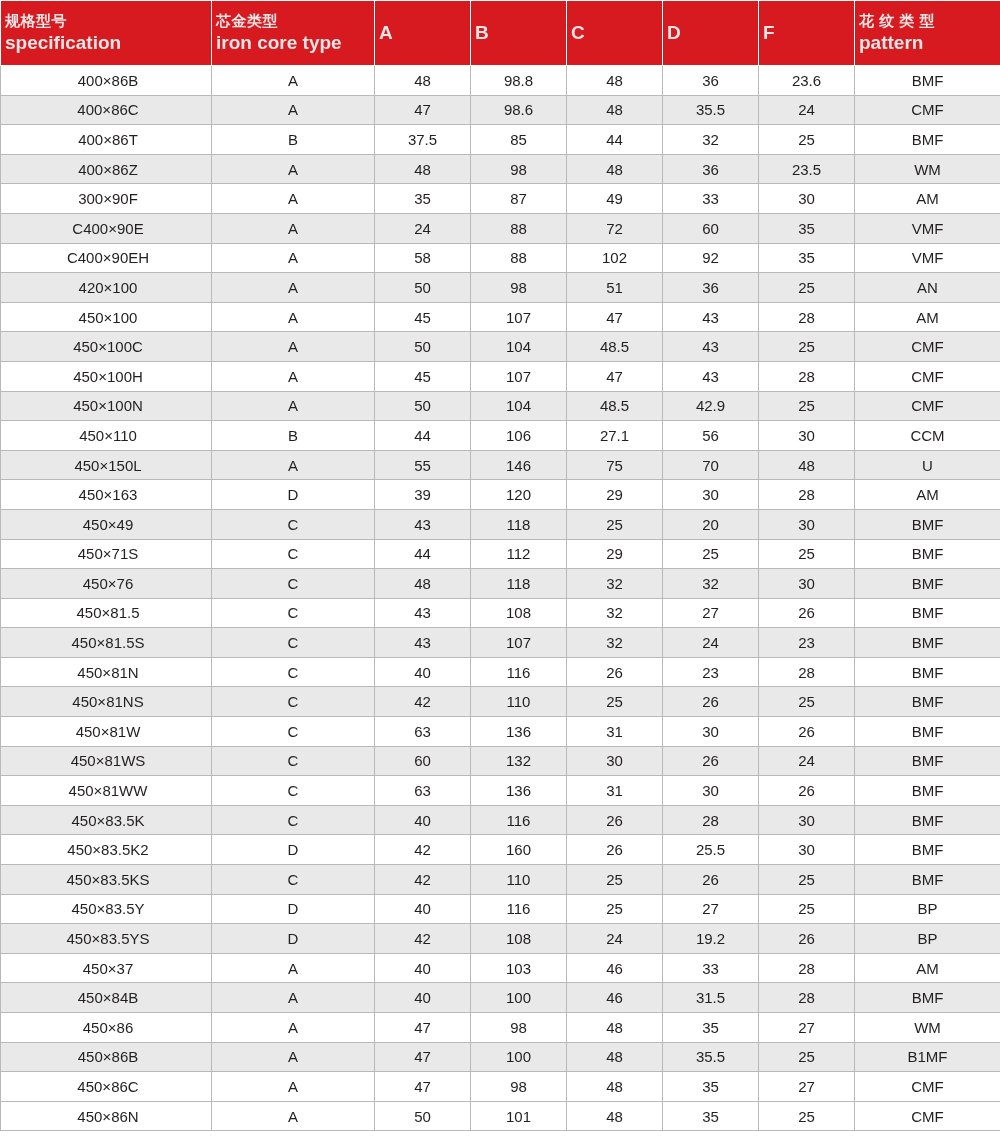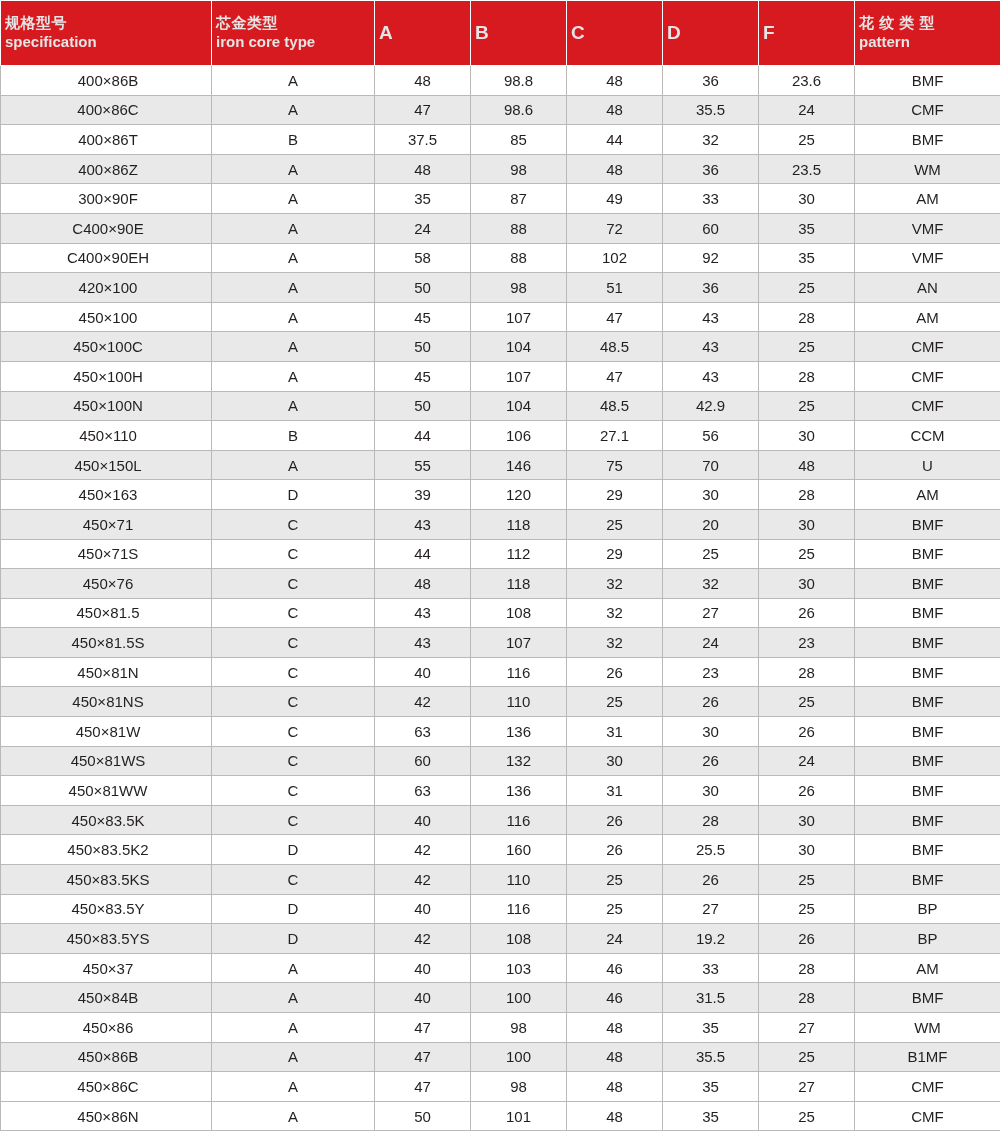--- a/index.html
+++ b/index.html
@@ -39,21 +39,21 @@
     padding: 0 4px;
     line-height: 1.25;
   }
   thead th .cn {
     display: block;
     font-size: 15px;
     letter-spacing: 0.5px;
   }
   thead th .en {
     display: block;
-    font-size: 15px;
+    font-size: 19px;
   }
   thead th.single {
     font-size: 19px;
   }
 
   tbody td {
     border: 1px solid #b9b9b9;
     height: 28.6px;
     text-align: center;
     vertical-align: middle;
@@ -247,21 +247,21 @@
         <td class="spec-cell">450×163</td>
         <td>D</td>
         <td>39</td>
         <td>120</td>
         <td>29</td>
         <td>30</td>
         <td>28</td>
         <td>AM</td>
       </tr>
       <tr class="even">
-        <td class="spec-cell">450×71</td>
+        <td class="spec-cell">450×49</td>
         <td>C</td>
         <td>43</td>
         <td>118</td>
         <td>25</td>
         <td>20</td>
         <td>30</td>
         <td>BMF</td>
       </tr>
       <tr class="odd">
         <td class="spec-cell">450×71S</td>

